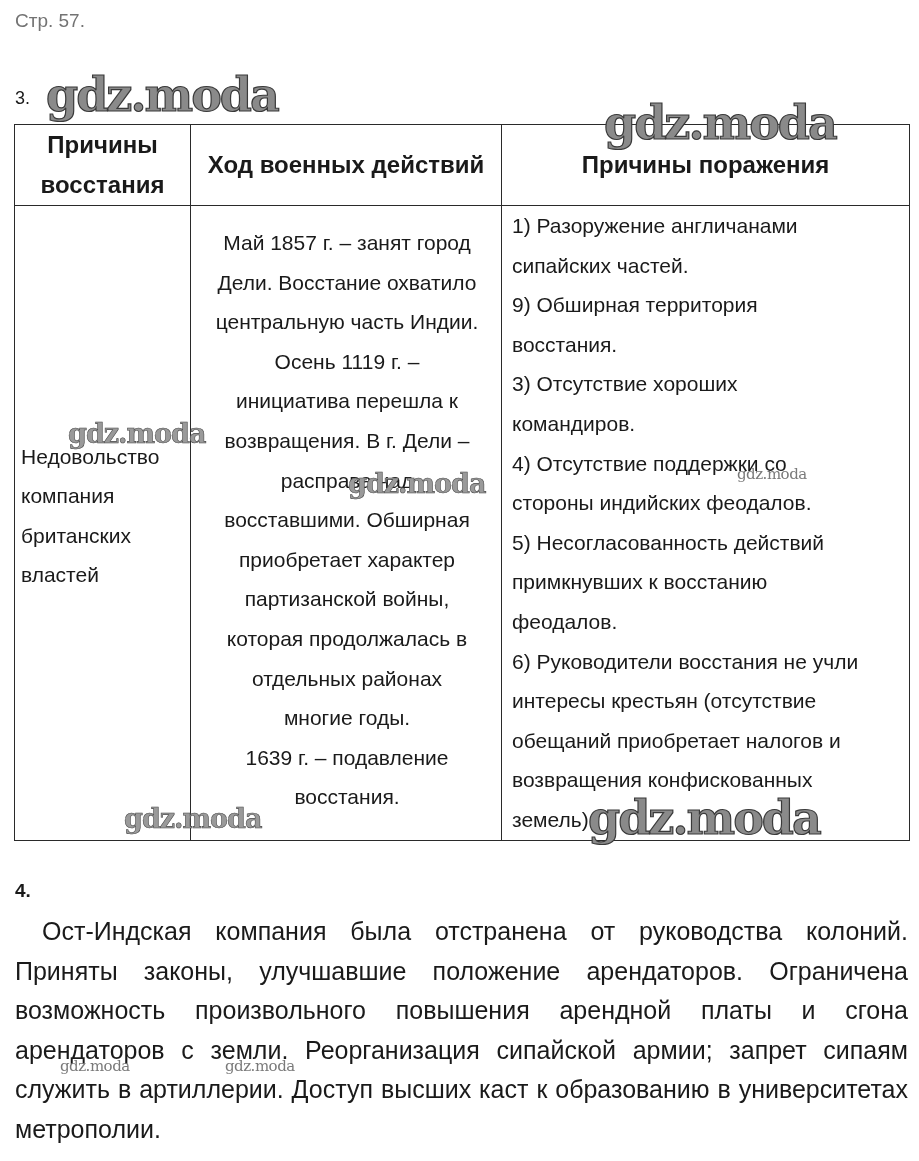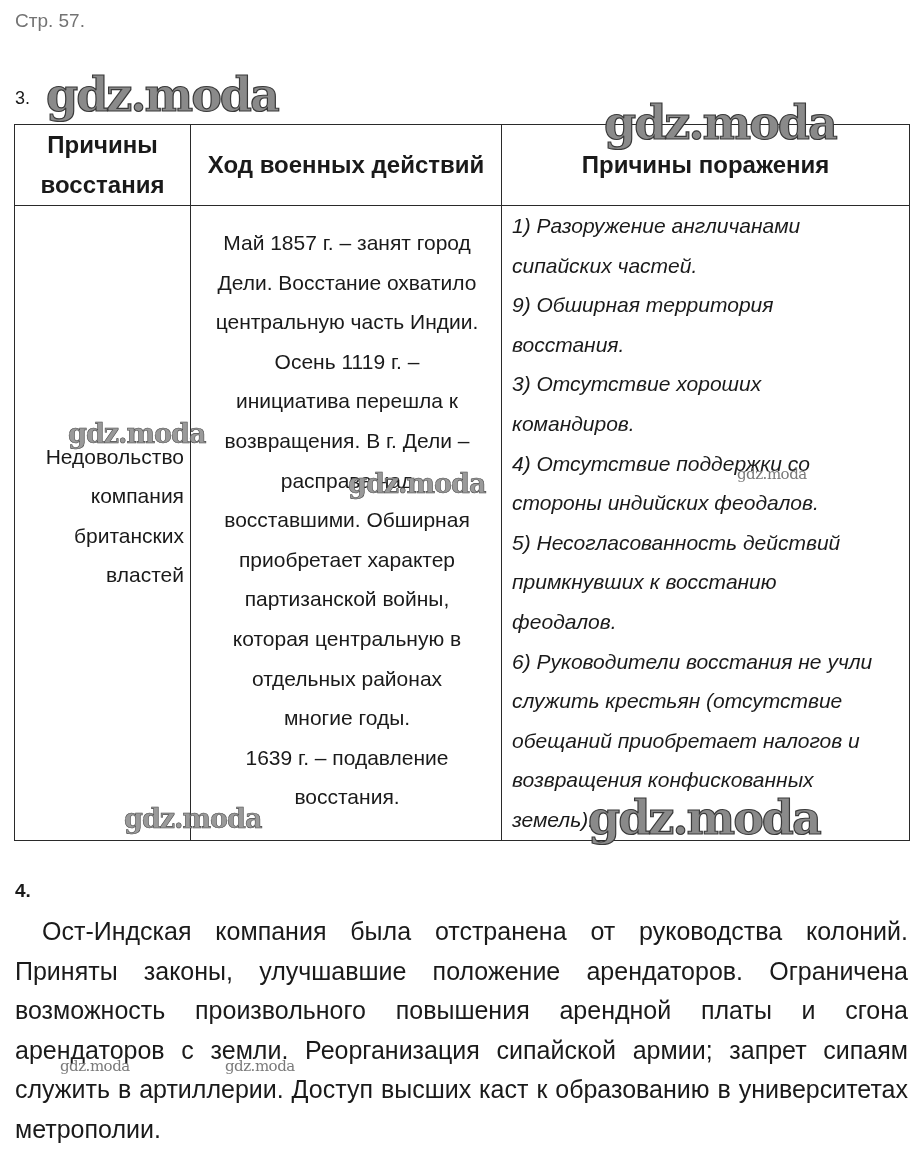--- a/index.html
+++ b/index.html
@@ -49,23 +49,23 @@
     border: 1.5px solid #2a2a2a;
   }
   table.main-table th {
     font-weight: bold; font-size: 24px; line-height: 40px;
     text-align: center; vertical-align: middle; height: 78px;
     padding: 0 4px;
   }
   table.main-table td {
     font-size: 21px; line-height: 39.6px; vertical-align: top;
   }
-  td.c1 { text-align: right; vertical-align: middle !important; padding: 0 6px 14px 6px; }
+  td.c1 { text-align: left; vertical-align: middle !important; padding: 0 6px 14px 6px; }
   td.c2 { padding: 17px 8px 0 10px; text-align: center; }
-  td.c3 { padding: 0 8px 0 10px; font-style: italic; }
+  td.c3 { padding: 0 8px 0 10px; }
   .line { display: block; white-space: nowrap; }
 
   .para {
     position: absolute; left: 15px; top: 912px; width: 893px;
     font-size: 25px; line-height: 39.5px; text-align: justify;
     text-indent: 27px; color: #1a1a1a;
   }
 </style>
 </head>
 <body>
@@ -102,40 +102,40 @@
         <span class="line">Май 1857 г. – занят город</span>
         <span class="line">Дели. Восстание охватило</span>
         <span class="line">центральную часть Индии.</span>
         <span class="line">Осень 1119 г. –</span>
         <span class="line">инициатива перешла к</span>
         <span class="line">возвращения. В г. Дели –</span>
         <span class="line">расправа над</span>
         <span class="line">восставшими. Обширная</span>
         <span class="line">приобретает характер</span>
         <span class="line">партизанской войны,</span>
-        <span class="line">которая центральную в</span>
+        <span class="line">которая продолжалась в</span>
         <span class="line">отдельных районах</span>
         <span class="line">многие годы.</span>
         <span class="line">1639 г. – подавление</span>
         <span class="line">восстания.</span>
       </td>
       <td class="c3">
         <span class="line">1) Разоружение англичанами</span>
         <span class="line">сипайских частей.</span>
         <span class="line">9) Обширная территория</span>
         <span class="line">восстания.</span>
         <span class="line">3) Отсутствие хороших</span>
         <span class="line">командиров.</span>
         <span class="line">4) Отсутствие поддержки со</span>
         <span class="line">стороны индийских феодалов.</span>
         <span class="line">5) Несогласованность действий</span>
         <span class="line">примкнувших к восстанию</span>
         <span class="line">феодалов.</span>
         <span class="line">6) Руководители восстания не учли</span>
-        <span class="line">служить крестьян (отсутствие</span>
+        <span class="line">интересы крестьян (отсутствие</span>
         <span class="line">обещаний приобретает налогов и</span>
         <span class="line">возвращения конфискованных</span>
         <span class="line">земель).</span>
       </td>
     </tr>
   </tbody>
 </table>
 
 <div class="task-num task4">4.</div>
 <div class="para">Ост-Индская компания была отстранена от руководства колоний. Приняты законы, улучшавшие положение арендаторов. Ограничена возможность произвольного повышения арендной платы и сгона арендаторов с земли. Реорганизация сипайской армии; запрет сипаям служить в артиллерии. Доступ высших каст к образованию в университетах метрополии.</div>

